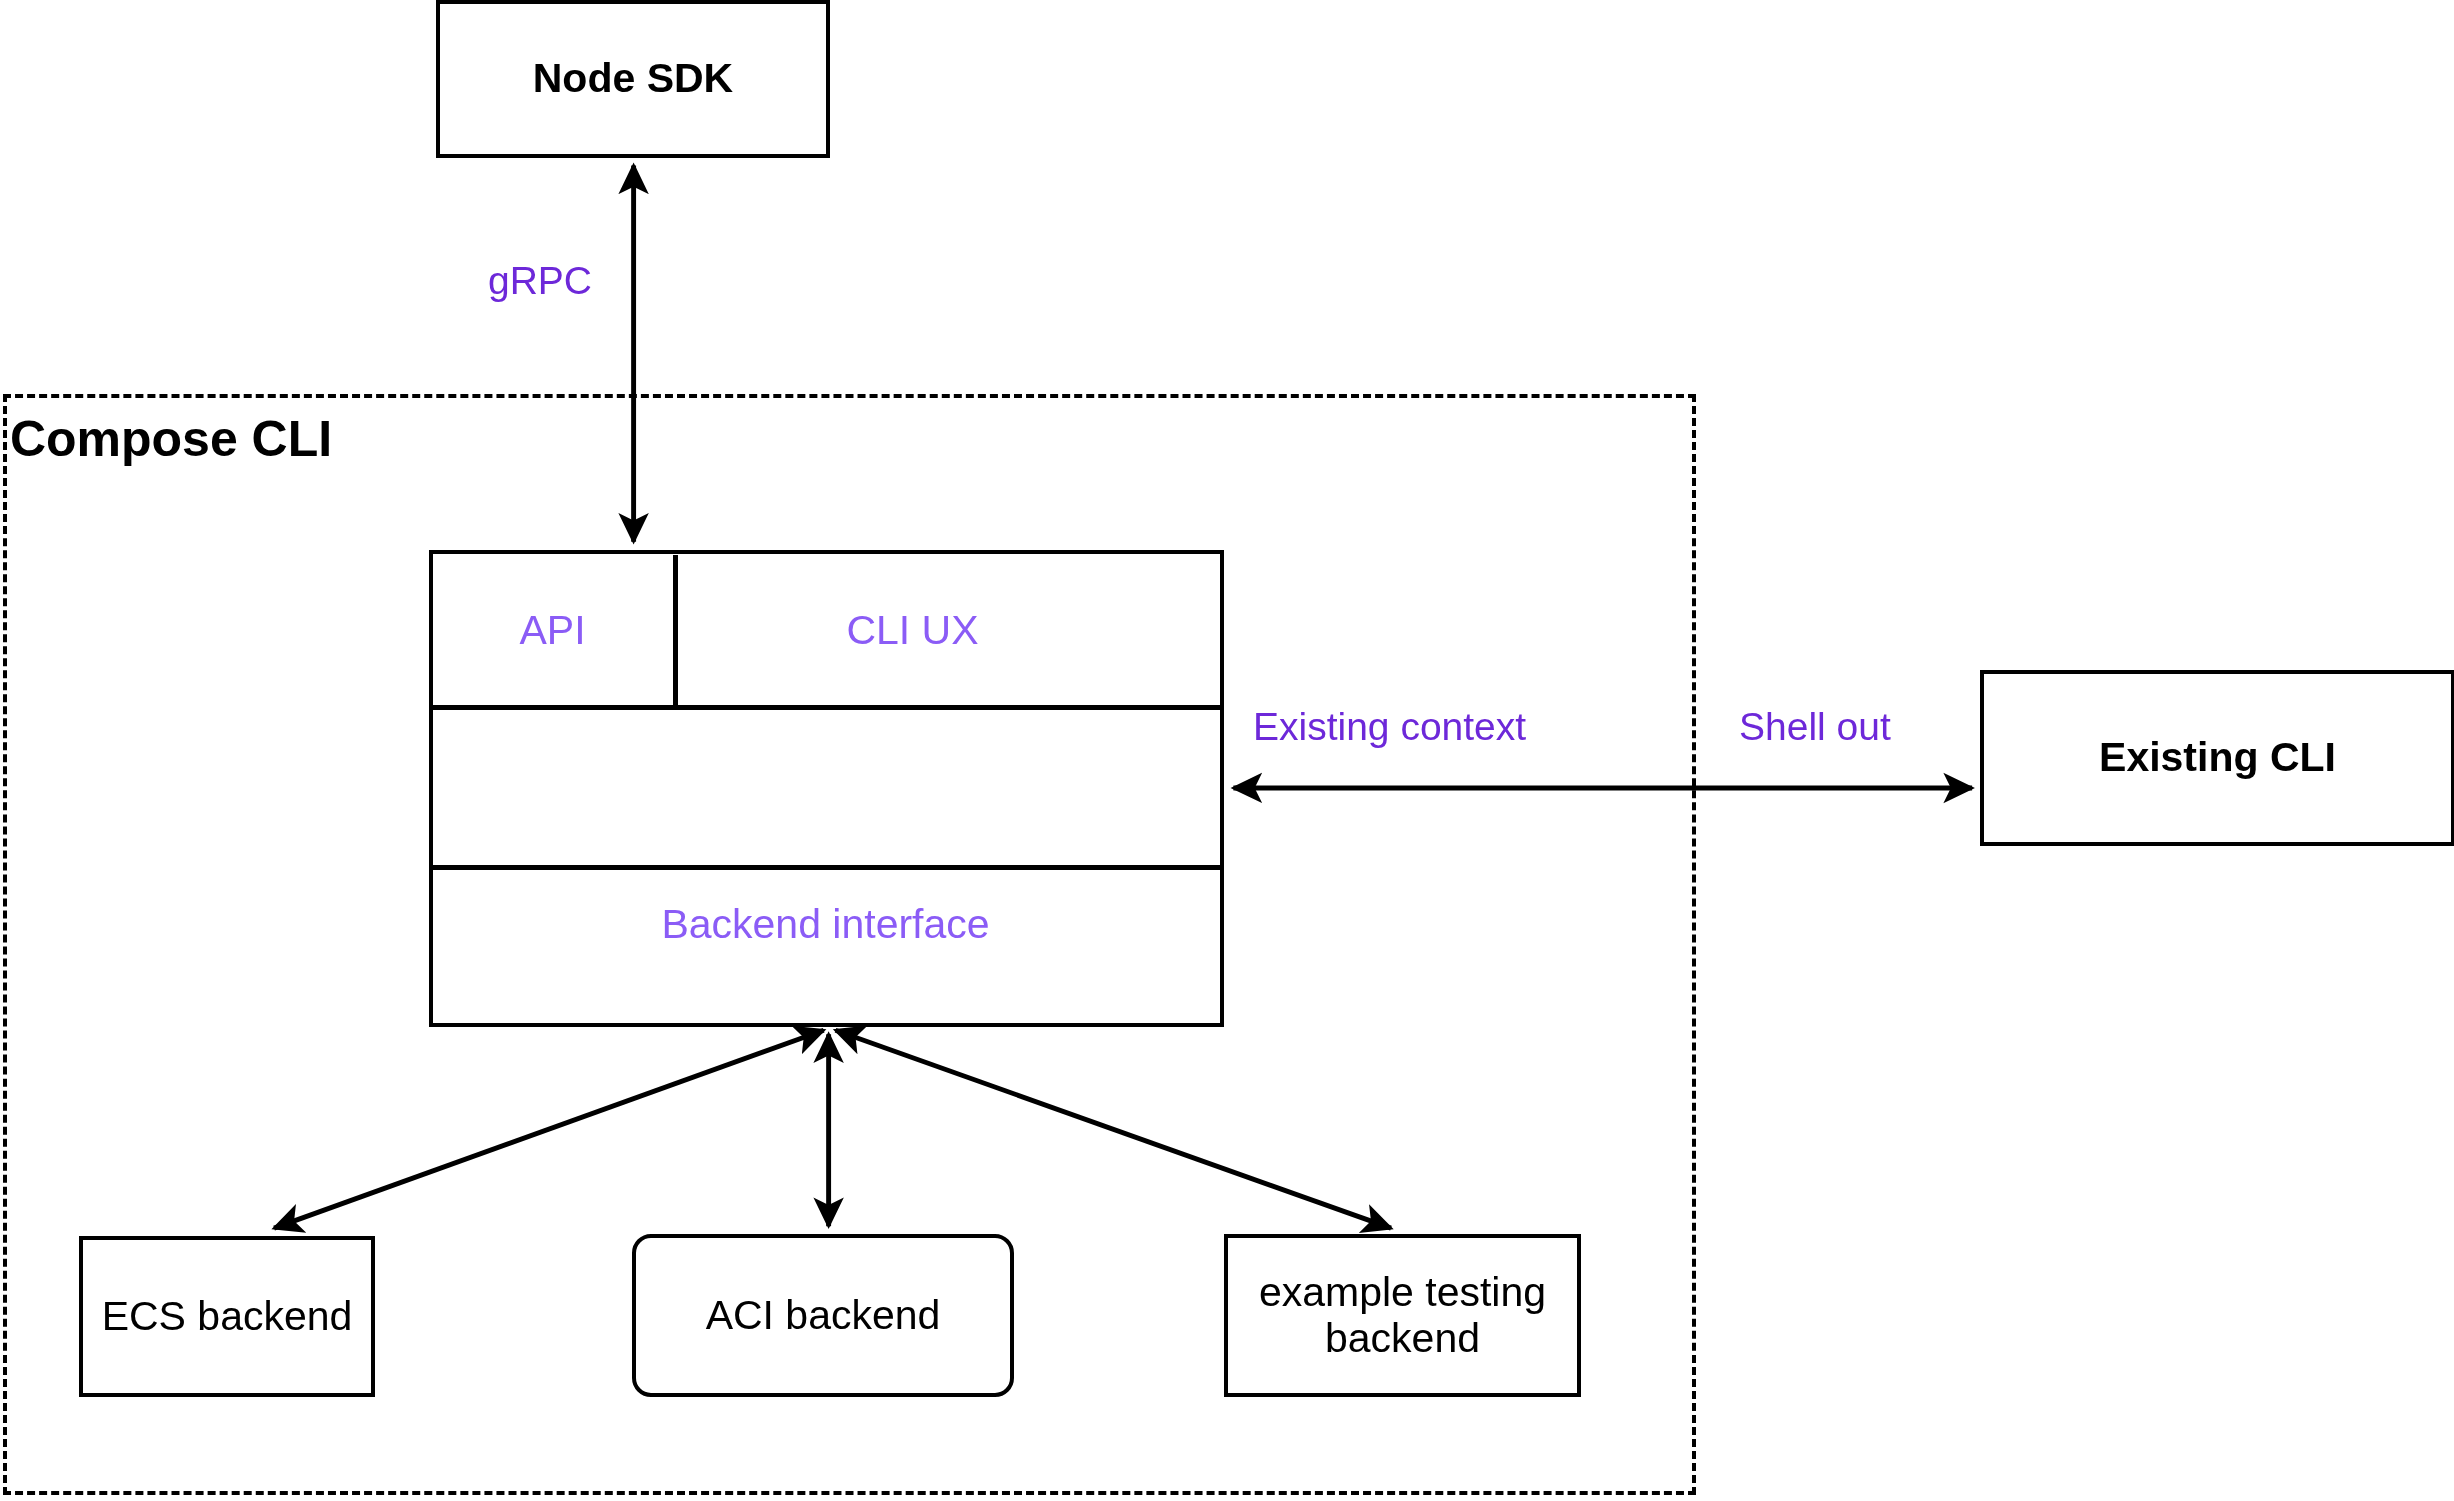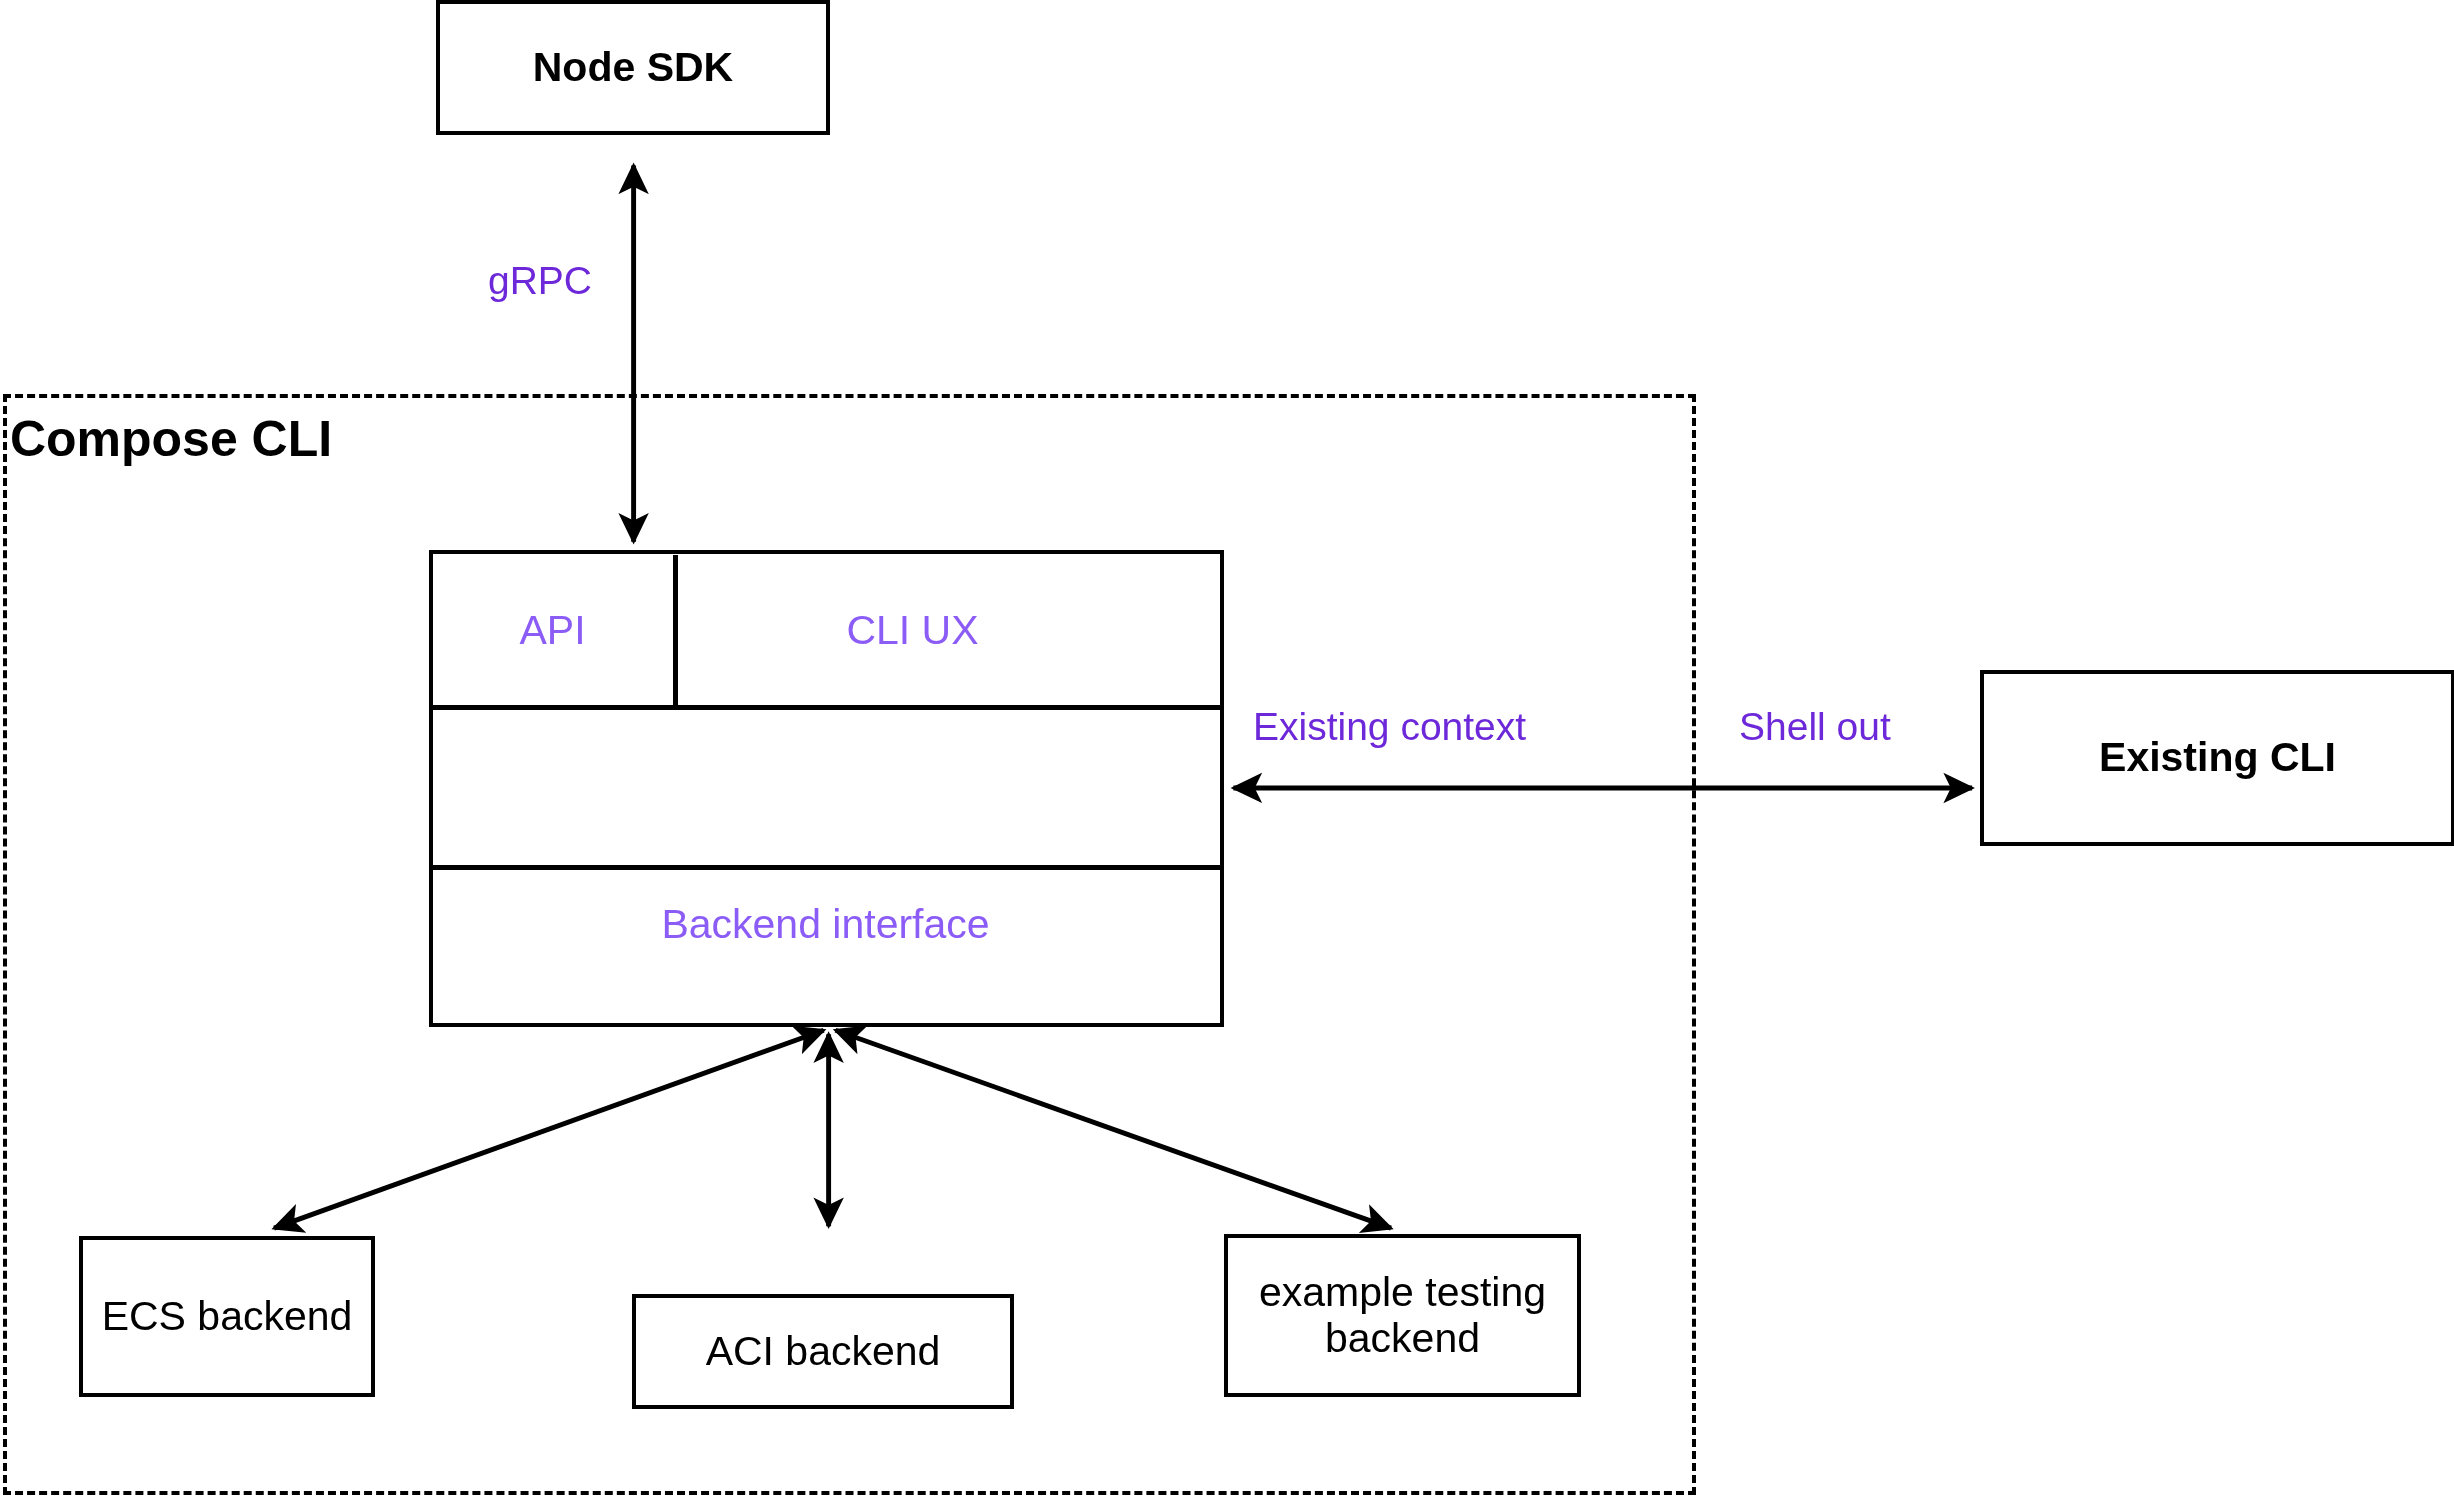--- a/index.html
+++ b/index.html
@@ -115,21 +115,21 @@
 
     <g>
       <line x1="841" y1="1050" x2="841" y2="1245" stroke="#000000" stroke-width="5" marker-start="url(#arrowStart)" marker-end="url(#arrowEnd)"></line>
     </g>
 
     <g>
       <line x1="848" y1="1046" x2="1412" y2="1247" stroke="#000000" stroke-width="5" marker-start="url(#arrowStart)" marker-end="url(#arrowEnd)"></line>
     </g>
   </svg>
 
-  <div class="box bold" style="left:436px; top:0px; width:394px; height:135px;">
+  <div class="box bold" style="left:436px; top:0px; width:394px; height:158px;">
     <span>Node SDK</span>
   </div>
 
   <div class="edge-label" style="left:488px; top:261px;">gRPC</div>
 
   <div class="stack" style="left:429px; top:550px; width:795px; height:477px;">
   </div>
 
   <div class="hline" style="left:429px; top:705px; width:795px; height:4.9px;"></div>
   <div class="hline" style="left:429px; top:865px; width:795px; height:4.9px;"></div>
@@ -150,21 +150,21 @@
   <div class="edge-label" style="left:1739px; top:707px;">Shell out</div>
 
   <div class="box bold" style="left:1980px; top:670px; width:475px; height:176px;">
     <span>Existing CLI</span>
   </div>
 
   <div class="box" style="left:79px; top:1236px; width:296px; height:161px;">
     <span>ECS backend</span>
   </div>
 
-  <div class="box" style="left:632px; top:1294px; width:382px; height:115px;">
+  <div class="box" style="left:632px; top:1234px; width:382px; height:163px;border-radius:19px;">
     <span>ACI backend</span>
   </div>
 
   <div class="box" style="left:1224px; top:1234px; width:357px; height:163px;">
     <span style="display:block;">
       <span style="display:block;">example testing</span>
       <span style="display:block;">backend</span>
     </span>
   </div>
 

